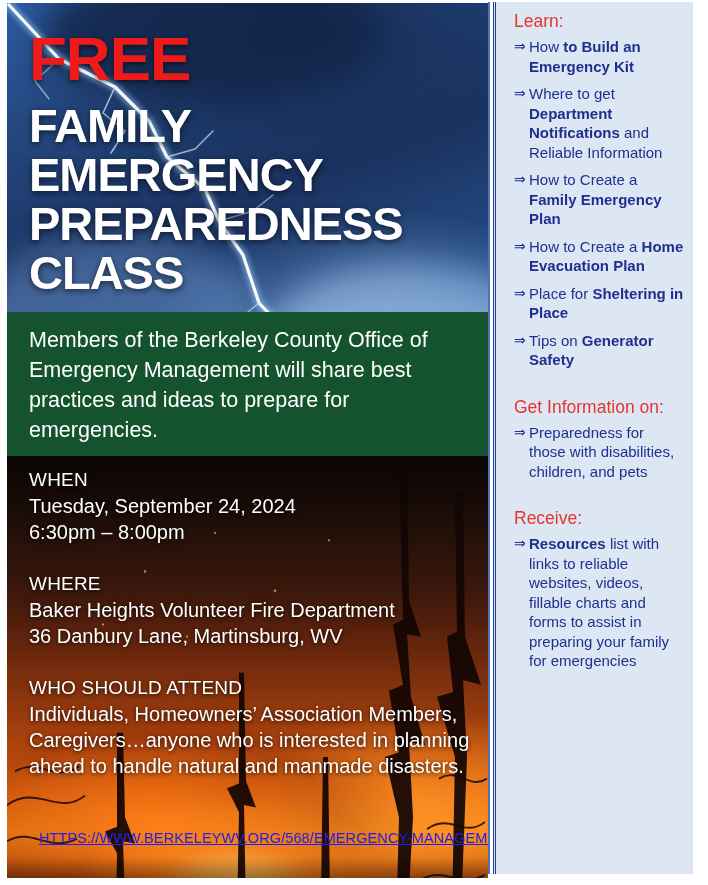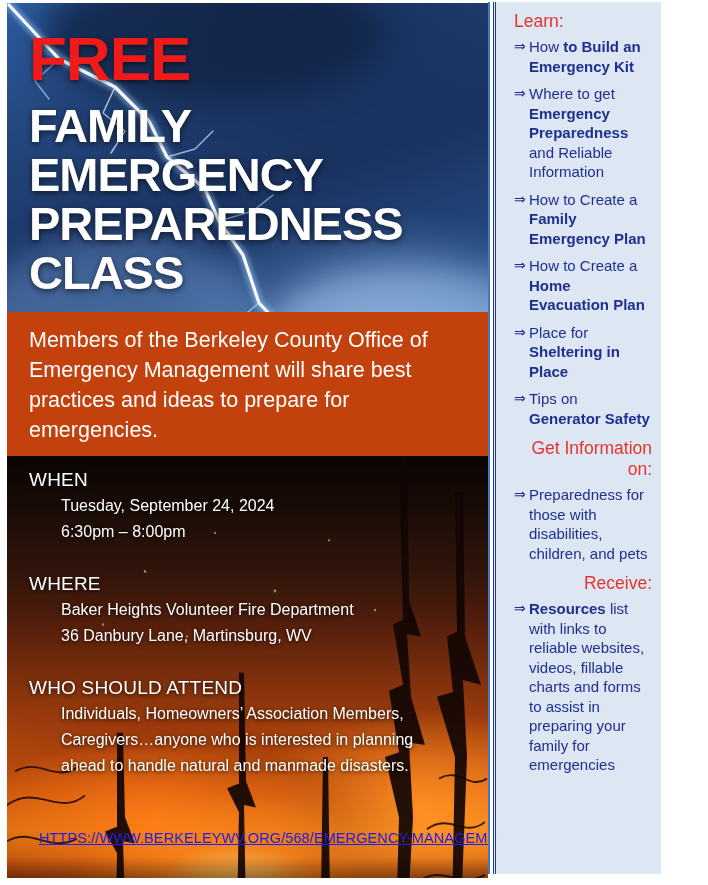--- a/index.html
+++ b/index.html
@@ -58,21 +58,21 @@
     letter-spacing:-1px;
     margin-top:0;
     text-shadow:0 2px 6px rgba(0,0,0,.6);
   }
   .headline span { display:block; }
 
   
   .redband {
     position:absolute; left:0; top:309px;
     width:481px; height:144px;
-    background:#c2410c;
+    background:#14532d;
     padding:13px 24px 0 22px;
     color:#ffffff;
     font-size:21.5px;
     line-height:30px;
   }
 
   
   .fire {
     position:absolute; left:0; top:453px;
     width:481px; height:508px;
@@ -92,62 +92,61 @@
     background:linear-gradient(180deg, rgba(8,3,2,0) 0%, rgba(10,4,2,.88) 45%, #060202 100%);
   }
   .trees { position:absolute; left:0; top:0; width:100%; height:100%; }
 
   .fire-text { position:absolute; left:22px; top:11px; right:12px; color:#fff; }
   .lbl {
     font-size:19px; line-height:26px; letter-spacing:.2px;
     text-shadow:0 1px 4px rgba(0,0,0,.85);
   }
   .val {
-    font-size:16px; line-height:26px;
+    font-size:20px; line-height:26px;
     text-shadow:0 1px 4px rgba(0,0,0,.85);
-    margin-left:32px;
   }
   .gap { height:26px; }
   .callline {
     position:absolute; left:20px; top:345px;
     font-size:21px; letter-spacing:.3px; color:#fff;
     text-shadow:0 1px 5px rgba(0,0,0,.9);
     white-space:nowrap;
   }
   .callline b { font-weight:bold; }
   .urlline {
     position:absolute; left:32px; top:374px;
     font-size:14.5px; letter-spacing:.1px;
     color:#2020e8;
     text-decoration:underline;
     white-space:nowrap;
   }
 
   
   .sidebar {
     position:absolute; left:493px; top:2px;
-    width:168px; height:872px;
+    width:200px; height:872px;
     background:#dde7f3;
     border-left:3px double #1f3a93;
     padding:0;
   }
   .sb-rule {
     position:absolute; left:-8px; top:0; width:2px; height:100%;
     background:#4a74c4;
   }
   .sb-inner { padding:9px 9px 0 18px; }
 
   .sb-head {
     color:#e8332e;
     font-size:17.5px;
     line-height:21px;
     margin:0 0 5px 0;
     font-weight:normal;
   }
-  .sb-head.spaced { margin-top:10px;text-align:right; }
+  .sb-head.spaced { margin-top:27px; }
 
   .sb-item {
     display:flex;
     color:#1f2f8f;
     font-size:15px;
     line-height:19.5px;
     margin-bottom:8px;
   }
   .sb-arrow {
     flex:0 0 auto;
@@ -248,21 +247,21 @@
   <div class="sidebar">
     <div class="sb-rule"></div>
     <div class="sb-inner" id="sb-inner">
         <div class="sb-head">Learn:</div>
         <div class="sb-item">
           <span class="sb-arrow">⇒</span>
           <span class="sb-txt"><span>How </span><b>to Build an Emergency Kit</b></span>
         </div>
         <div class="sb-item">
           <span class="sb-arrow">⇒</span>
-          <span class="sb-txt"><span>Where to get </span><b>Emergency Preparedness</b><span> and Reliable Information</span></span>
+          <span class="sb-txt"><span>Where to get </span><b>Department Notifications</b><span> and Reliable Information</span></span>
         </div>
         <div class="sb-item">
           <span class="sb-arrow">⇒</span>
           <span class="sb-txt"><span>How to Create a </span><b>Family Emergency Plan</b></span>
         </div>
         <div class="sb-item">
           <span class="sb-arrow">⇒</span>
           <span class="sb-txt"><span>How to Create a </span><b>Home Evacuation Plan</b></span>
         </div>
         <div class="sb-item">

